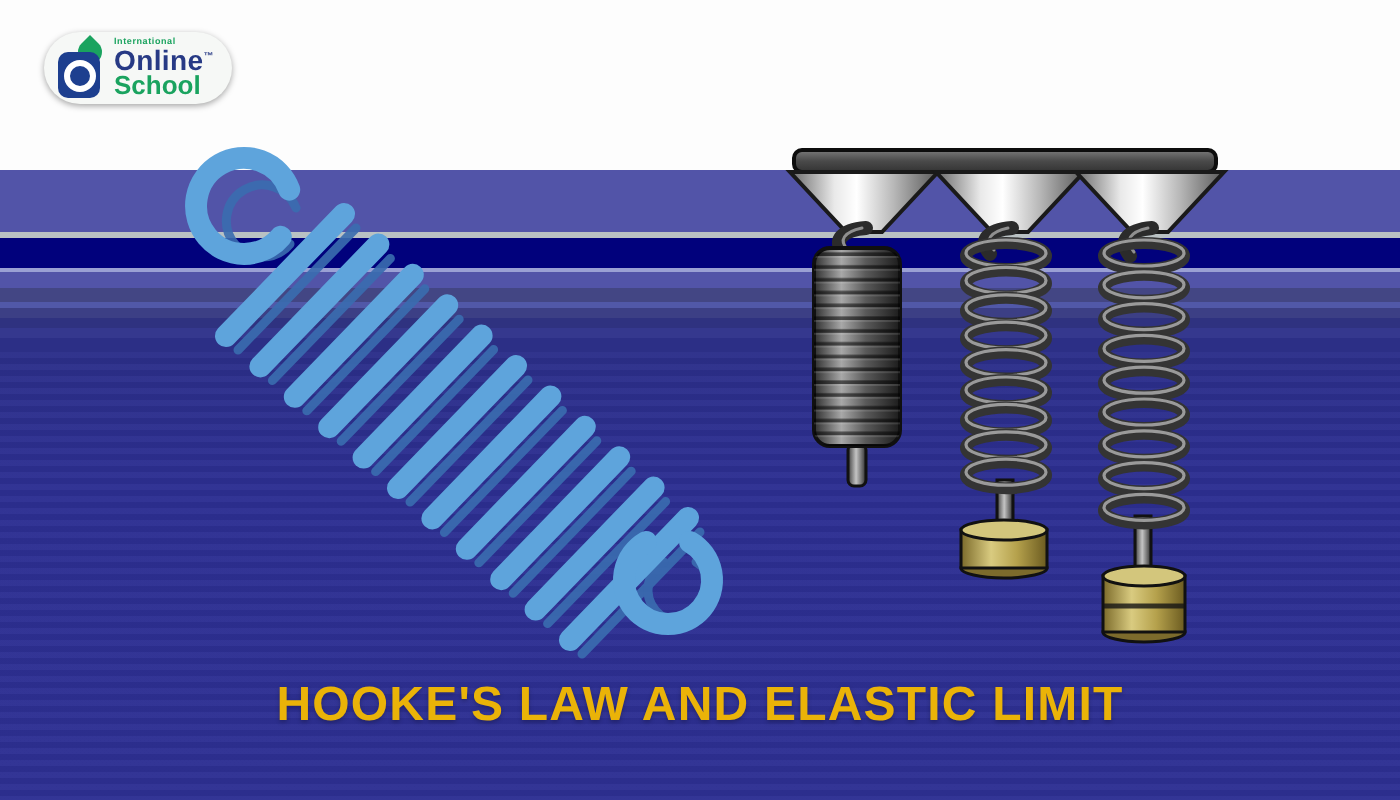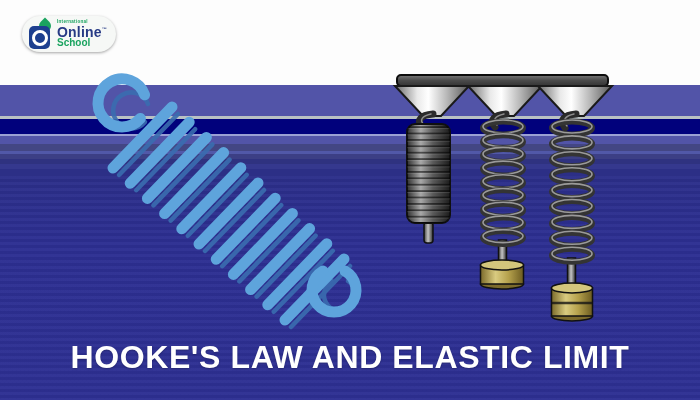--- a/index.html
+++ b/index.html
@@ -29,27 +29,27 @@
   .mark-drop{position:absolute;top:0;left:10px;width:12px;height:12px;background:#1aa35f;
     border-radius:0 50% 50% 50%;transform:rotate(45deg);}
   .mark-square{position:absolute;left:0;bottom:0;width:21px;height:23px;background:#1d3f8f;
     border-radius:5px;}
   .mark-square::after{content:"";position:absolute;left:3px;bottom:3px;width:10px;height:10px;
     border:3.5px solid #ffffff;border-radius:50%;}
   .logo-text{margin-left:4px;line-height:1;}
   .logo-tiny{display:block;color:#1aa35f;font-size:4.5px;font-weight:bold;letter-spacing:.3px;}
   .logo-name{display:block;color:#273a85;font-size:14px;font-weight:800;letter-spacing:.2px;}
   .logo-name sup{font-size:5px;vertical-align:super;}
-  .logo-sub{display:block;color:#1aa35f;font-size:10px;font-weight:bold;margin-top:-1px;}
+  .logo-sub{display:block;color:#1aa35f;font-size:13px;font-weight:bold;margin-top:-1px;}
 
   .blue-spring-svg{position:absolute;left:55px;top:58px;width:330px;height:290px;}
   .apparatus-svg{position:absolute;left:380px;top:55px;width:240px;height:290px;}
 
-  .title{position:absolute;left:0;top:339px;width:700px;text-align:center;color:#ffffff;
-    font-size:32px;font-weight:bold;letter-spacing:.6px;
+  .title{position:absolute;left:0;top:339px;width:700px;text-align:center;color:#eab308;
+    font-size:24px;font-weight:bold;letter-spacing:.6px;
     text-shadow:0 1px 2px rgba(0,0,0,.25);}
 </style>
 </head>
 <body>
 
 <div class="stage">
 
   <div class="band band-white"></div>
   <div class="band band-slate"></div>
   <div class="band hairline-a"></div>

